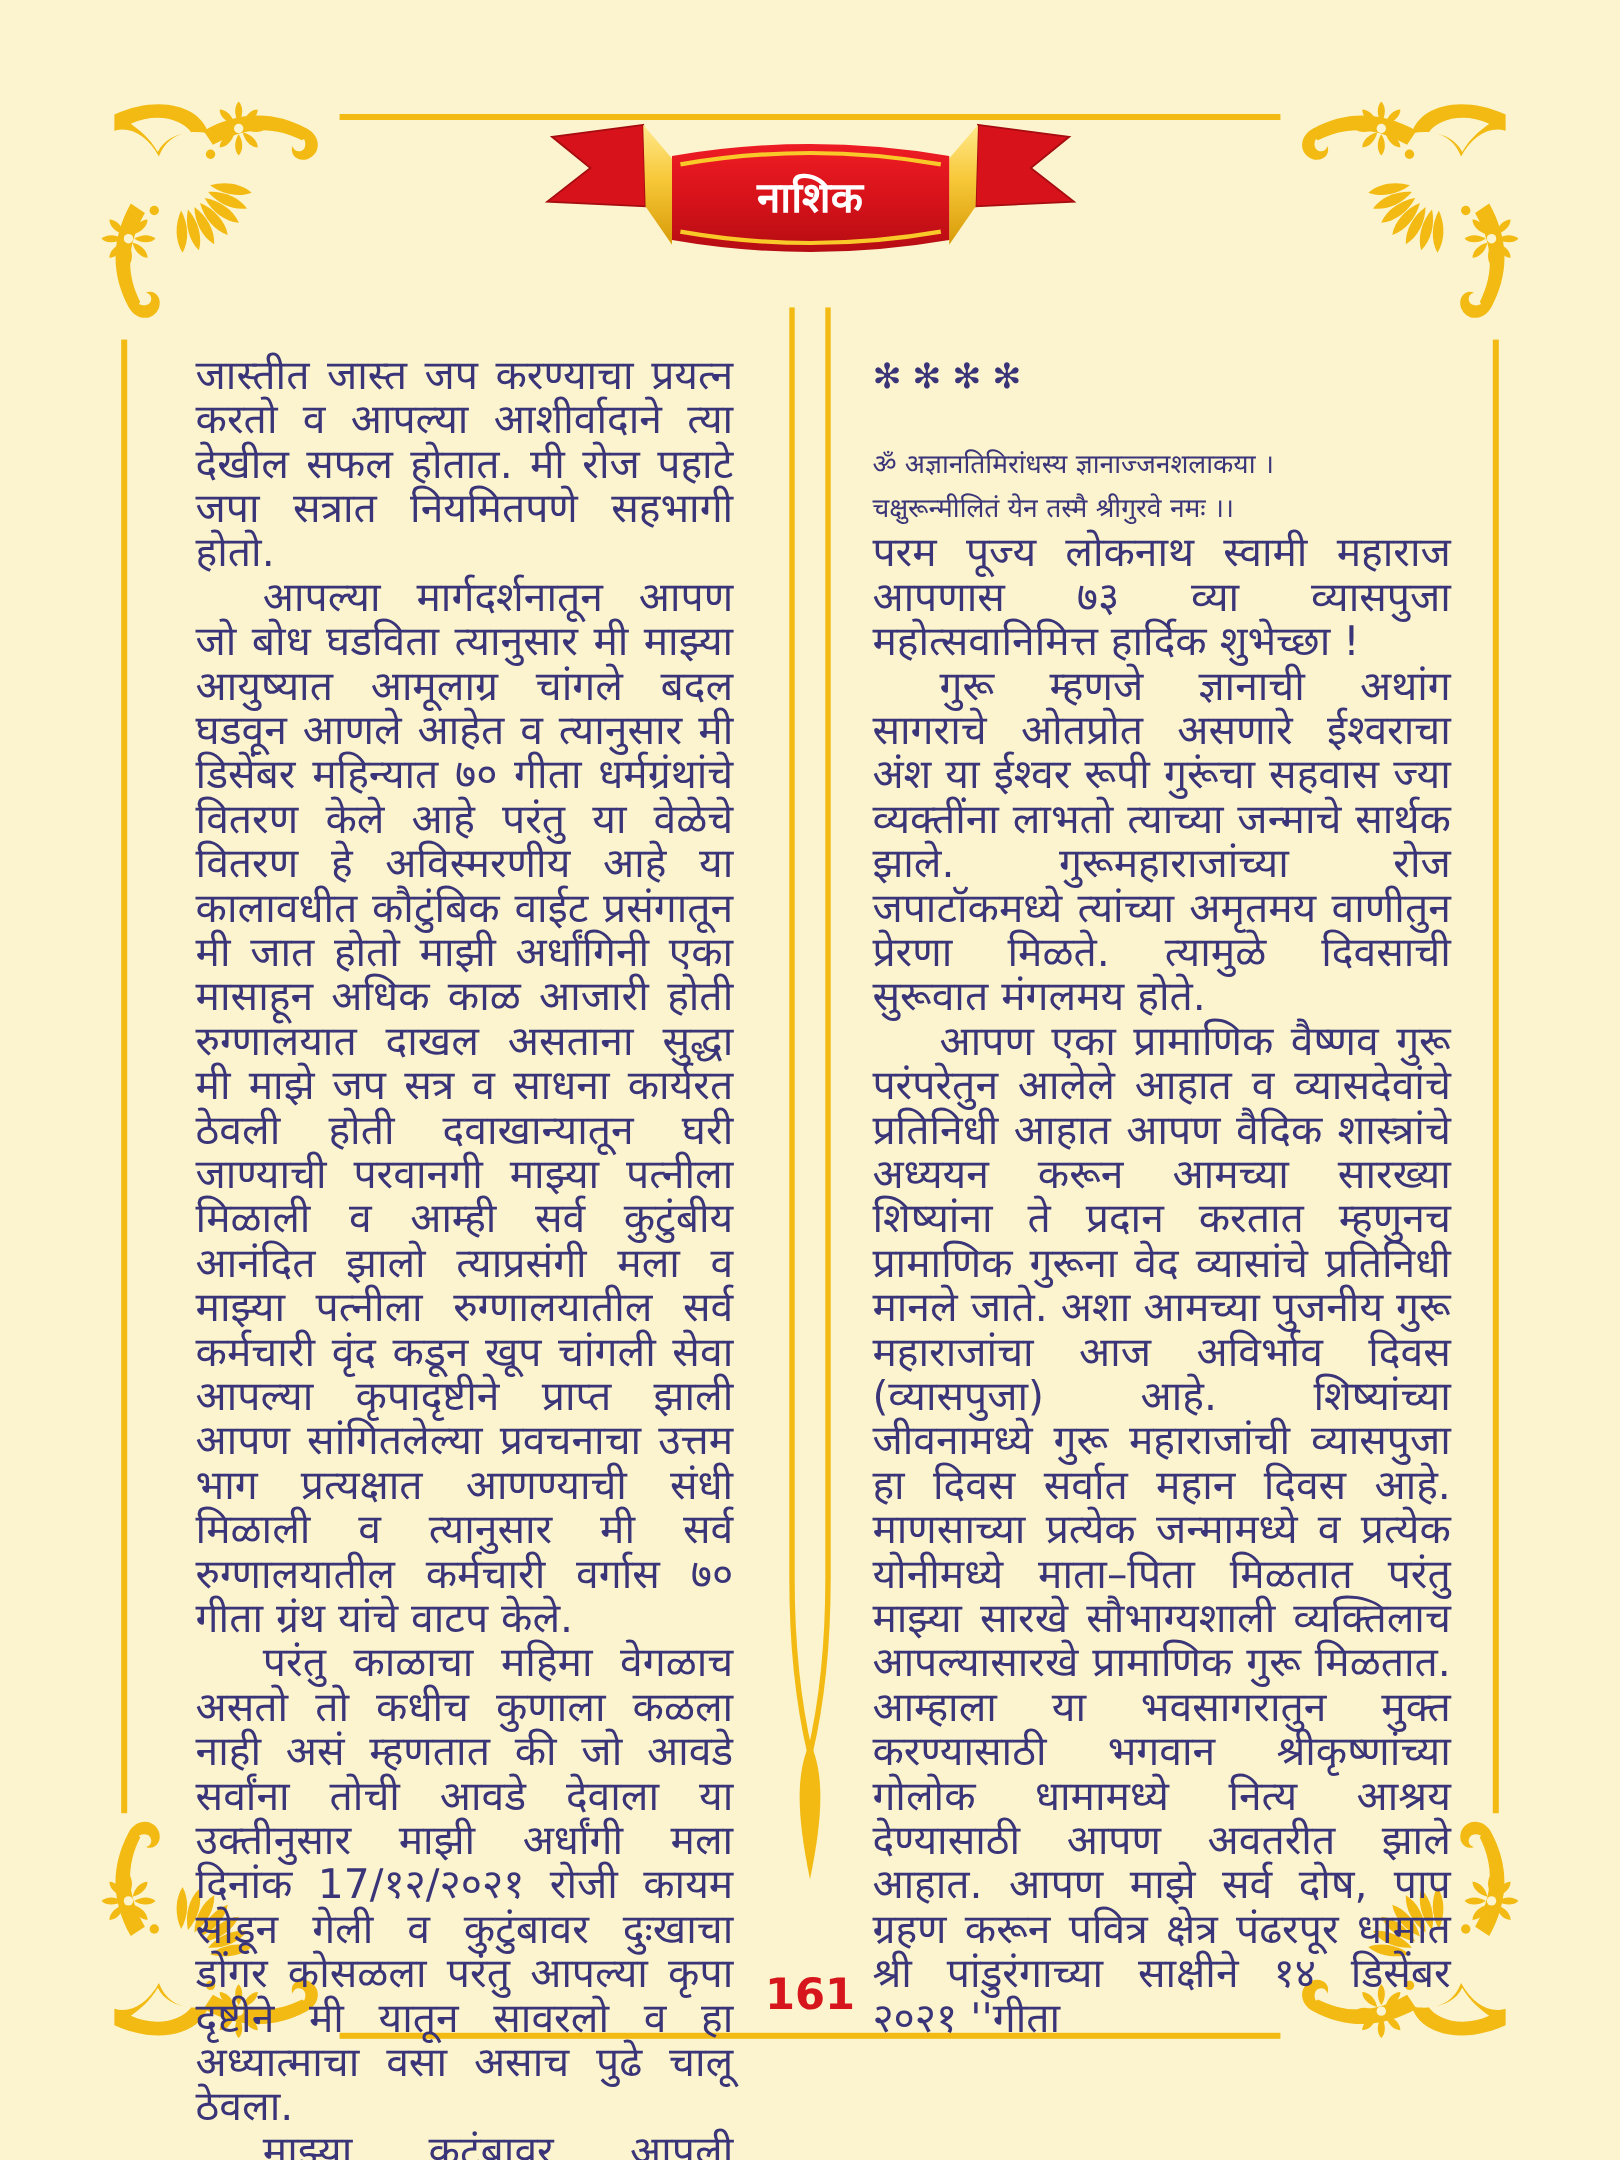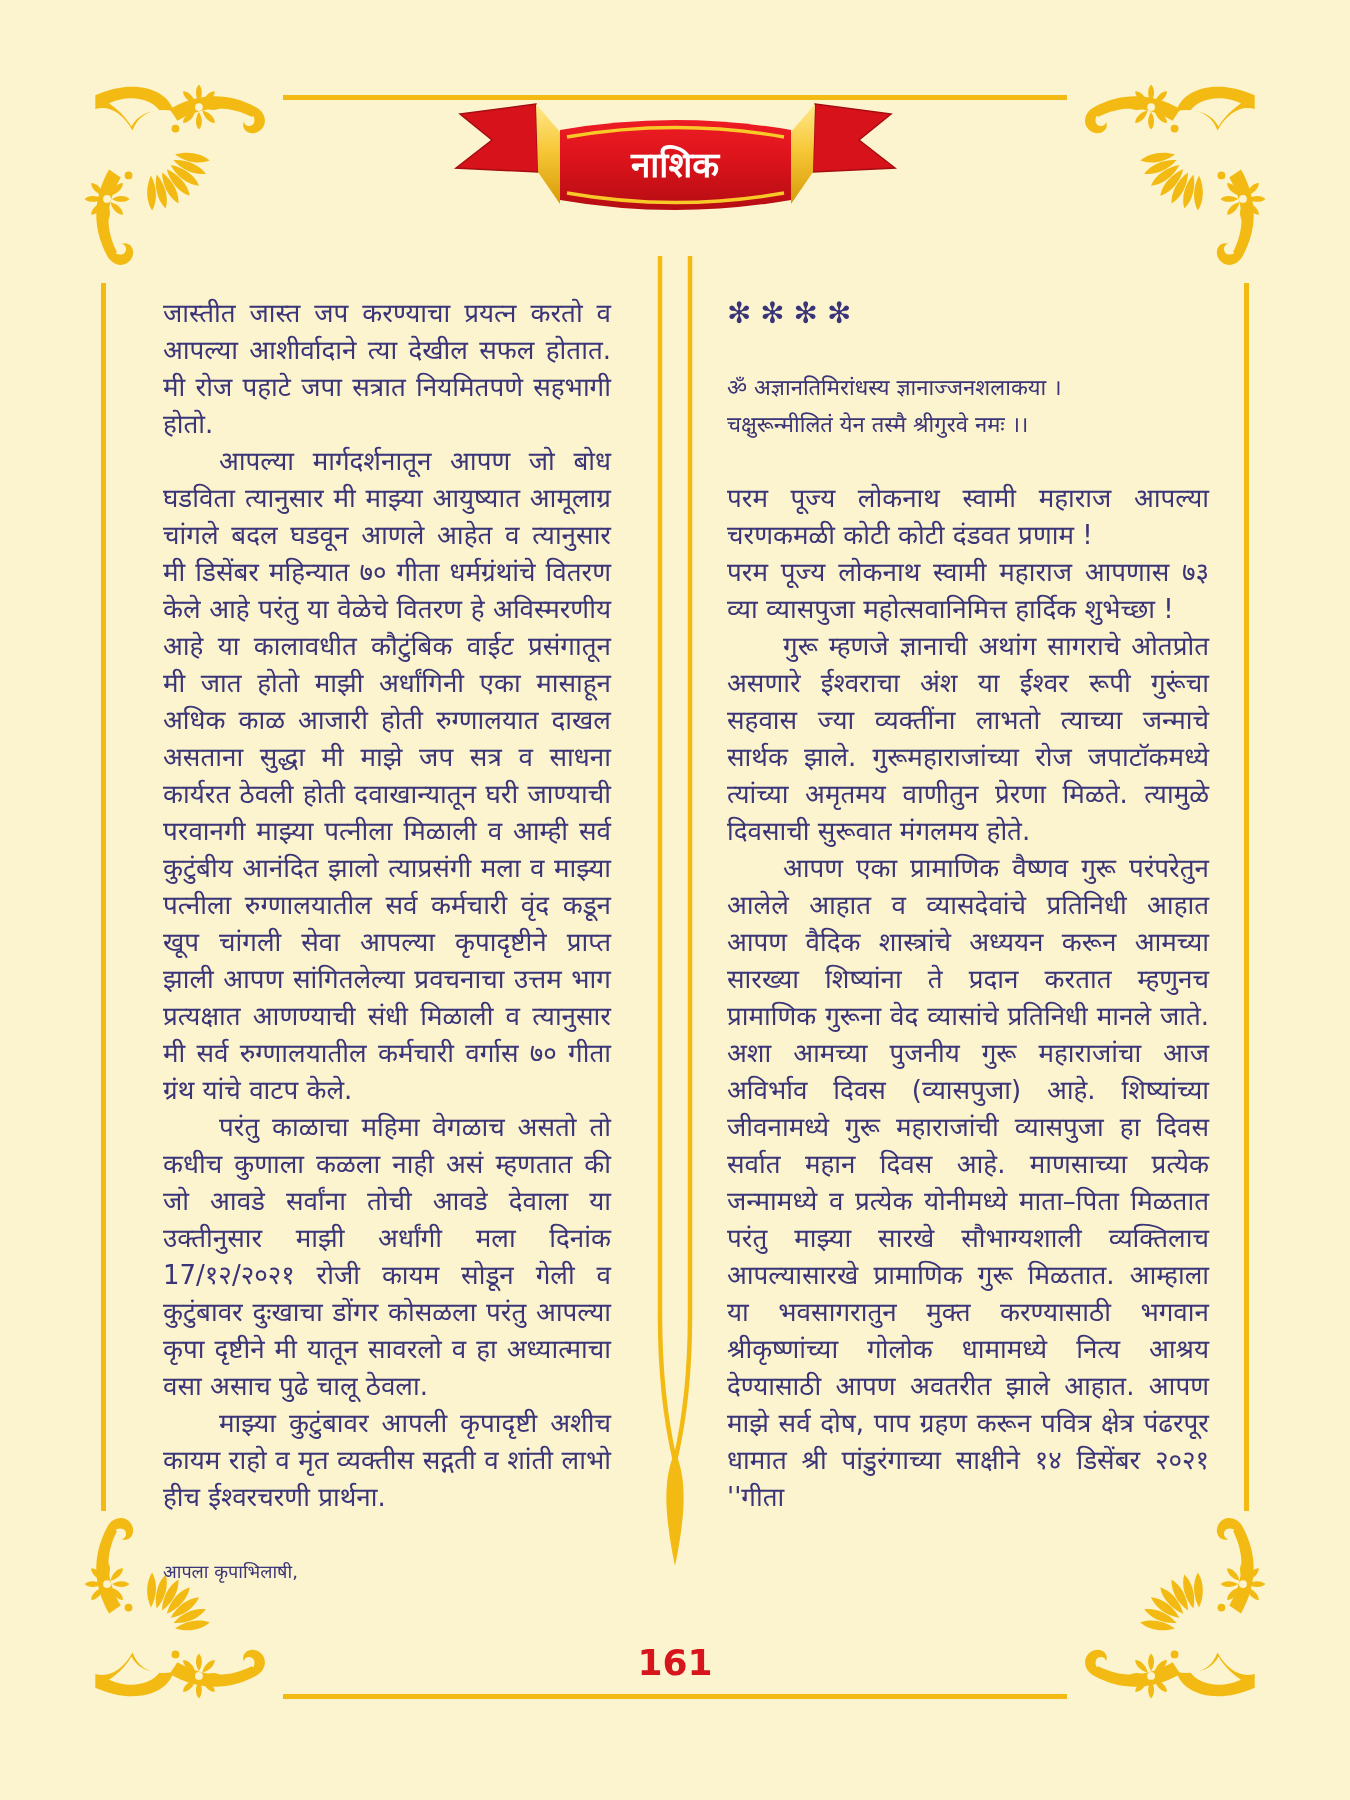--- a/index.html
+++ b/index.html
@@ -24,21 +24,21 @@
   
   .banner{position:absolute;left:448px;top:96px;width:455px;height:118px;z-index:3;}
   .banner svg{display:block;width:100%;height:100%;}
   .banner text{font-family:"DejaVu Sans",sans-serif;}
   
   .divider{position:absolute;left:652px;top:256px;width:46px;height:1330px;color:var(--gold);}
   
   .col{position:absolute;top:295px;color:var(--ink);}
   .col-left{left:163px;width:448px;}
   .col-right{left:727px;width:482px;}
-  .body-text{margin:0;font-size:26px;line-height:37px;text-align:justify;}
+  .body-text{margin:0;font-size:34px;line-height:37px;text-align:justify;}
   .indent{text-indent:56px;}
   .stars{font-size:29px;line-height:37px;font-weight:bold;letter-spacing:9px;}
   .shloka{margin-top:37px;font-size:22px;line-height:37px;}
   .salutation{margin-top:37px;}
   .signature{margin-top:37px;font-size:18px;line-height:37px;}
   .page-number{
     position:absolute;left:0;top:1642px;width:1350px;text-align:center;
     font-size:36px;font-weight:bold;color:var(--red);
   }
 </style>
@@ -162,21 +162,20 @@
       <div>आपला कृपाभिलाषी,</div>
     </div>
   </div>
 
   <div class="col col-right">
     <div class="stars">✻✻✻✻</div>
     <div class="shloka">
       <div>ॐ अज्ञानतिमिरांधस्य ज्ञानाज्जनशलाकया ।</div>
       <div>चक्षुरून्मीलितं येन तस्मै श्रीगुरवे नमः ।।</div>
     </div>
-    <p class="body-text salutation">परम पूज्य लोकनाथ स्वामी महाराज आपल्या चरणकमळी कोटी कोटी दंडवत प्रणाम !</p>
     <p class="body-text">परम पूज्य लोकनाथ स्वामी महाराज आपणास ७३ व्या व्यासपुजा महोत्सवानिमित्त हार्दिक शुभेच्छा !</p>
     <p class="body-text indent">गुरू म्हणजे ज्ञानाची अथांग सागराचे ओतप्रोत असणारे ईश्वराचा अंश या ईश्वर रूपी गुरूंचा सहवास ज्या व्यक्तींना लाभतो त्याच्या जन्माचे सार्थक झाले. गुरूमहाराजांच्या रोज जपाटॉकमध्ये त्यांच्या अमृतमय वाणीतुन प्रेरणा मिळते. त्यामुळे दिवसाची सुरूवात मंगलमय होते.</p>
     <p class="body-text indent">आपण एका प्रामाणिक वैष्णव गुरू परंपरेतुन आलेले आहात व व्यासदेवांचे प्रतिनिधी आहात आपण वैदिक शास्त्रांचे अध्ययन करून आमच्या सारख्या शिष्यांना ते प्रदान करतात म्हणुनच प्रामाणिक गुरूना वेद व्यासांचे प्रतिनिधी मानले जाते. अशा आमच्या पुजनीय गुरू महाराजांचा आज अविर्भाव दिवस (व्यासपुजा) आहे. शिष्यांच्या जीवनामध्ये गुरू महाराजांची व्यासपुजा हा दिवस सर्वात महान दिवस आहे. माणसाच्या प्रत्येक जन्मामध्ये व प्रत्येक योनीमध्ये माता–पिता मिळतात परंतु माझ्या सारखे सौभाग्यशाली व्यक्तिलाच आपल्यासारखे प्रामाणिक गुरू मिळतात. आम्हाला या भवसागरातुन मुक्त करण्यासाठी भगवान श्रीकृष्णांच्या गोलोक धामामध्ये नित्य आश्रय देण्यासाठी आपण अवतरीत झाले आहात. आपण माझे सर्व दोष, पाप ग्रहण करून पवित्र क्षेत्र पंढरपूर धामात श्री पांडुरंगाच्या साक्षीने १४ डिसेंबर २०२१ ''गीता</p>
   </div>
 
   <div class="page-number">161</div>
 
 </div>
 
 </body></html>

